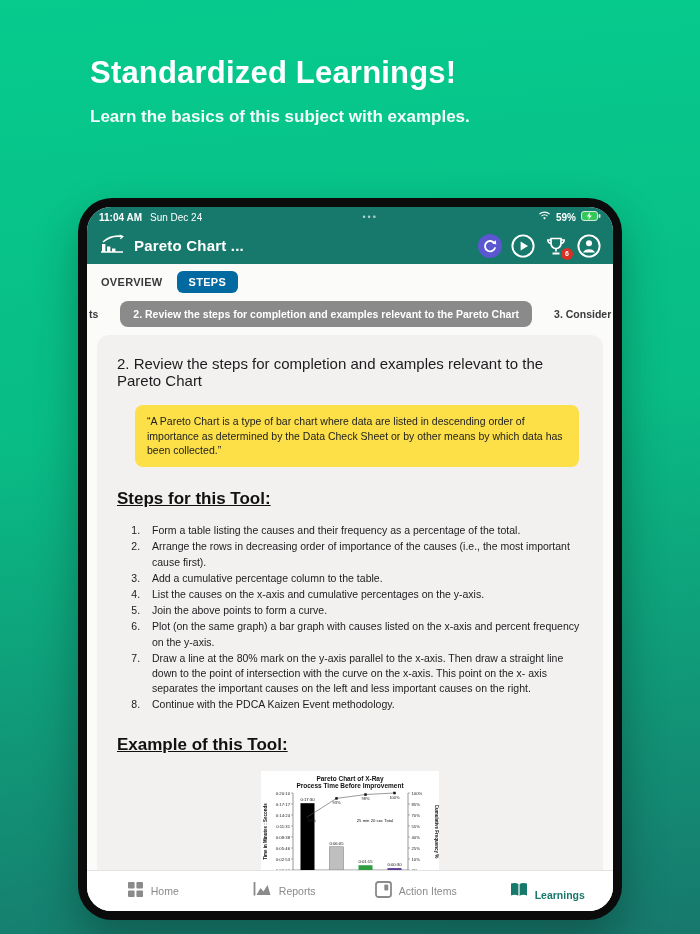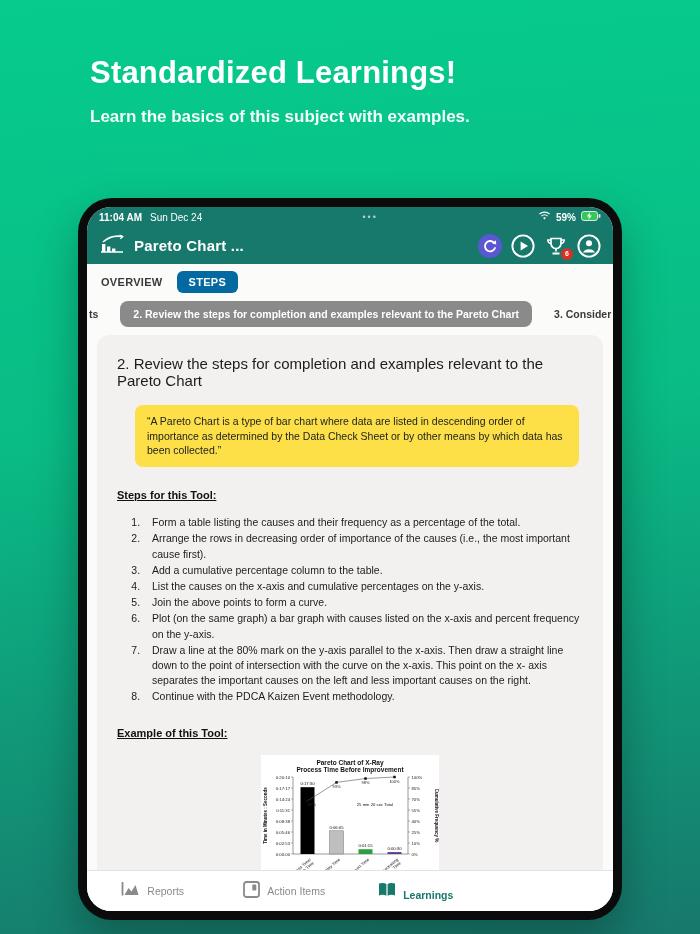--- a/index.html
+++ b/index.html
@@ -66,21 +66,21 @@
   
   .card {
     margin:0 10px; background:#f2f1ef; border-radius:12px;
     flex:1 1 auto; overflow:hidden; padding:16px 14px 0 14px;
   }
   .card h2 { font-size:15px; font-weight:400; color:#1c1c1e; margin:4px 0 0 6px; }
   .quote {
     background:#fde047; border-radius:8px; margin:16px 10px 0 24px; padding:9px 12px;
     font-size:10.5px; line-height:1.4; color:#222;
   }
-  .subhead { font-size:11px; font-weight:bold; text-decoration:underline; color:#111; margin:22px 0 0 6px; }
+  .subhead { font-size:17px; font-weight:bold; text-decoration:underline; color:#111; margin:22px 0 0 6px; }
   ol.steps { margin:14px 8px 0 0; padding-left:32px; font-size:10.5px; line-height:1.45; color:#1c1c1e; }
   ol.steps li { margin-bottom:1px;padding-left:9px; }
   .chart1wrap { width:178px; margin:16px auto 0; }
   .chart1wrap svg, .chart2wrap svg { display:block; width:100%; }
 
   
   .tabbar {
     position:absolute; left:0; right:0; bottom:0; height:41px; background:#fff;
     border-top:1px solid #e2e2e2; display:grid; grid-template-columns:1fr 1fr 1fr 1fr;
     align-items:center;
@@ -263,20 +263,31 @@
             <text text-anchor="end" font-size="8.5" fill="#111" font-family="Liberation Sans, sans-serif" transform="translate(275,210) rotate(-40)"><tspan x="0" dy="0">Overprocessing</tspan><tspan x="0" dy="9">Time</tspan></text>
             <text x="178" y="261" fill="#111" font-family="Liberation Sans, sans-serif" text-anchor="middle" font-size="9.5" font-weight="bold">Activity Category</text>
           </svg>
       </div>
 
     </div>
 
     <div class="tabbar">
       <div class="item">
         <span>
+          <svg width="17" height="17" viewBox="0 0 17 17">
+              <rect x="1" y="1" width="6.6" height="6.6" rx="1" fill="#8a8a8a"></rect>
+              <rect x="9.4" y="1" width="6.6" height="6.6" rx="1" fill="#8a8a8a"></rect>
+              <rect x="1" y="9.4" width="6.6" height="6.6" rx="1" fill="#8a8a8a"></rect>
+              <rect x="9.4" y="9.4" width="6.6" height="6.6" rx="1" fill="#8a8a8a"></rect>
+            </svg>
+        </span>
+        <span class="label">Home</span>
+      </div>
+      <div class="item">
+        <span>
           <svg width="19" height="16" viewBox="0 0 19 16">
               <path d="M1.5 1 v13.5" stroke="#8a8a8a" stroke-width="1.8"></path>
               <path d="M3.5 14 L7.5 7 L10.5 10.5 L14.5 4 L17.5 14 Z" fill="#8a8a8a"></path>
             </svg>
         </span>
         <span class="label">Reports</span>
       </div>
       <div class="item">
         <span>
           <svg width="17" height="17" viewBox="0 0 17 17">

